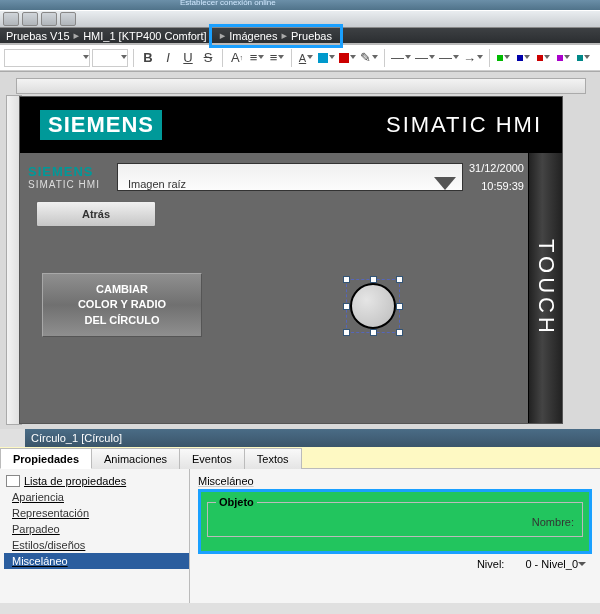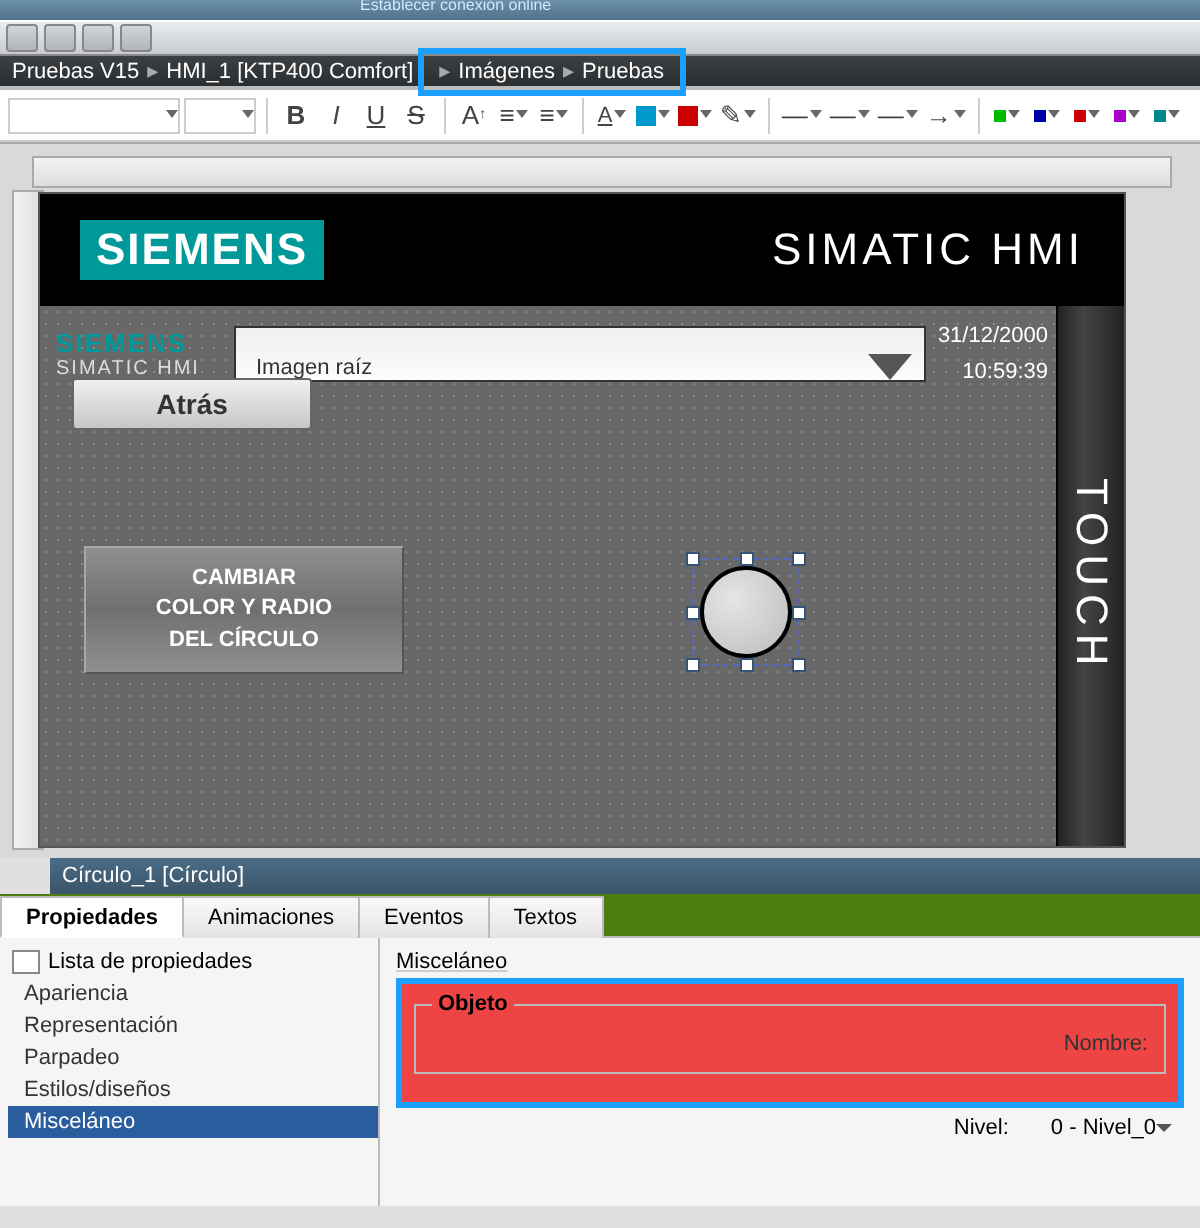--- a/index.html
+++ b/index.html
@@ -47,49 +47,49 @@
 .root-image-field { flex:1; background:linear-gradient(#efefef,#fcfcfc); border:1px solid #333; height:28px; display:flex; align-items:flex-end; padding:0 10px; font-size:18px; color:#333; position:relative; }
 .root-image-field .dd-big { position:absolute; right:8px; width:0; height:0; border-left:9px solid transparent; border-right:9px solid transparent; border-top:11px solid transparent; border-top-color:#fff; }
 .root-image-field .dd-big::before { content:""; position:absolute; top:-13px; left:-11px; border-left:11px solid transparent; border-right:11px solid transparent; border-top:13px solid #555; }
 .clock-box { width:60px; color:#fff; font-size:10px; text-align:right; display:flex; flex-direction:column; justify-content:center; gap:6px; padding-right:2px; }
 
 
 .touch-vert { position:absolute; right:0; top:56px; width:34px; bottom:0; background:linear-gradient(90deg,#222,#444 40%,#222); border-left:1px solid #000; display:flex; align-items:center; justify-content:center; }
 .touch-vert span { color:#fff; font-size:22px; letter-spacing:4px; writing-mode:vertical-rl; transform:rotate(0deg); font-family:Arial; font-weight:300; }
 
 
-.atras-btn { position:absolute; top:36px; left:16px; width:120px; height:26px; background:linear-gradient(#f0f0f0,#c6c6c6); border:1px solid #666; border-radius:2px; font-size:14px; font-weight:bold; color:#333; display:flex; align-items:center; justify-content:center; }
+.atras-btn { position:absolute; top:48px; left:16px; width:120px; height:26px; background:linear-gradient(#f0f0f0,#c6c6c6); border:1px solid #666; border-radius:2px; font-size:11px; font-weight:bold; color:#333; display:flex; align-items:center; justify-content:center; }
 
 
 .big-grey-btn { position:absolute; top:120px; left:22px; width:160px; height:64px; background:linear-gradient(#8f8f8f,#707070 50%,#8f8f8f); border-top:1px solid #a8a8a8; border-left:1px solid #a8a8a8; border-bottom:1px solid #555; border-right:1px solid #555; color:#fff; font-size:10px; font-weight:bold; display:flex; align-items:center; justify-content:center; text-align:center; line-height:1.4; }
 
 
 .circle-obj { position:absolute; top:130px; left:330px; width:46px; height:46px; }
 .circle-obj .bbox { position:absolute; inset:-4px; border:1px dashed #56b; }
 .circle-obj .shape { width:46px; height:46px; background:radial-gradient(circle at 35% 35%, #e5e5e5, #bcbcbc); border:2px solid #000; border-radius:50%; }
 .handle { position:absolute; width:7px; height:7px; background:#fff; border:1px solid #357; }
 .h-nw{top:-7px;left:-7px;} .h-n{top:-7px;left:50%;margin-left:-3px;} .h-ne{top:-7px;right:-7px;}
 .h-w{top:50%;left:-7px;margin-top:-3px;} .h-e{top:50%;right:-7px;margin-top:-3px;}
 .h-sw{bottom:-7px;left:-7px;} .h-s{bottom:-7px;left:50%;margin-left:-3px;} .h-se{bottom:-7px;right:-7px;}
 
 
 .insp-title { height:18px; background:linear-gradient(#4a6c86,#3b556a); color:#fff; padding:0 6px; display:flex; align-items:center; font-size:11px;margin-left:25px; }
-.insp-tabs { height:22px; background:#4d7c0f; display:flex; border-bottom:1px solid #bbb; }
+.insp-tabs { height:22px; background:#fef9c3; display:flex; border-bottom:1px solid #bbb; }
 .insp-tab { padding:3px 12px; border:1px solid #bbb; border-bottom:none; background:linear-gradient(#f9f9f9,#e4e4e4); margin-right:-1px; display:flex; align-items:center; font-size:11px; position:relative; top:1px; }
 .insp-tab.active { background:#fff; font-weight:bold; z-index:2; border-bottom:1px solid #fff; }
 
 .insp-body { display:flex; height:134px; background:#f5f5f5; }
-.prop-list { width:190px; border-right:1px solid #bbb; padding:4px 0 0 4px; }
+.prop-list { width:190px; border-right:1px solid #bbb; padding:4px 0 0 4px;text-decoration:underline; }
 .prop-list .hdr { display:flex; align-items:center; gap:4px; padding:2px; }
 .prop-item { padding:2px 4px 2px 8px; color:#333; font-size:11px; }
 .prop-item.sel { background:#2a5d9e; color:#fff; }
 
 .prop-panel { flex:1; padding:6px 8px 0 8px; }
 .prop-panel .section-title { font-size:11px; margin-bottom:2px; text-decoration:underline; text-decoration-color:#ccc; }
-.obj-box { border:3px solid #1aa0ff; padding:4px 6px 14px 6px; background:#ef4444; }
+.obj-box { border:3px solid #1aa0ff; padding:4px 6px 14px 6px; background:#22c55e; }
 .obj-box fieldset { border:1px solid #bbb; padding:0 8px 8px 8px; }
 .obj-box legend { font-weight:bold; font-size:11px; padding:0 3px; }
 .form-row { display:flex; align-items:center; justify-content:flex-end; margin-top:8px; gap:4px; }
 .form-row label { font-size:11px; color:#333; }
 .form-row input, .form-row .dd-field { width:165px; height:18px; border:1px solid #8aa; background:#fff; font-size:11px; padding:0 3px; }
 .dd-field { display:flex; align-items:center; justify-content:space-between; }
 .dd-field .mini-dd { border-left:4px solid transparent; border-right:4px solid transparent; border-top:4px solid #555; }
 .nivel-row { display:flex; align-items:center; justify-content:flex-end; gap:21px; margin-top:4px; padding-right:6px; }
 
 .icon-doc { width:14px; height:12px; background:#fff; border:1px solid #888; position:relative; }

